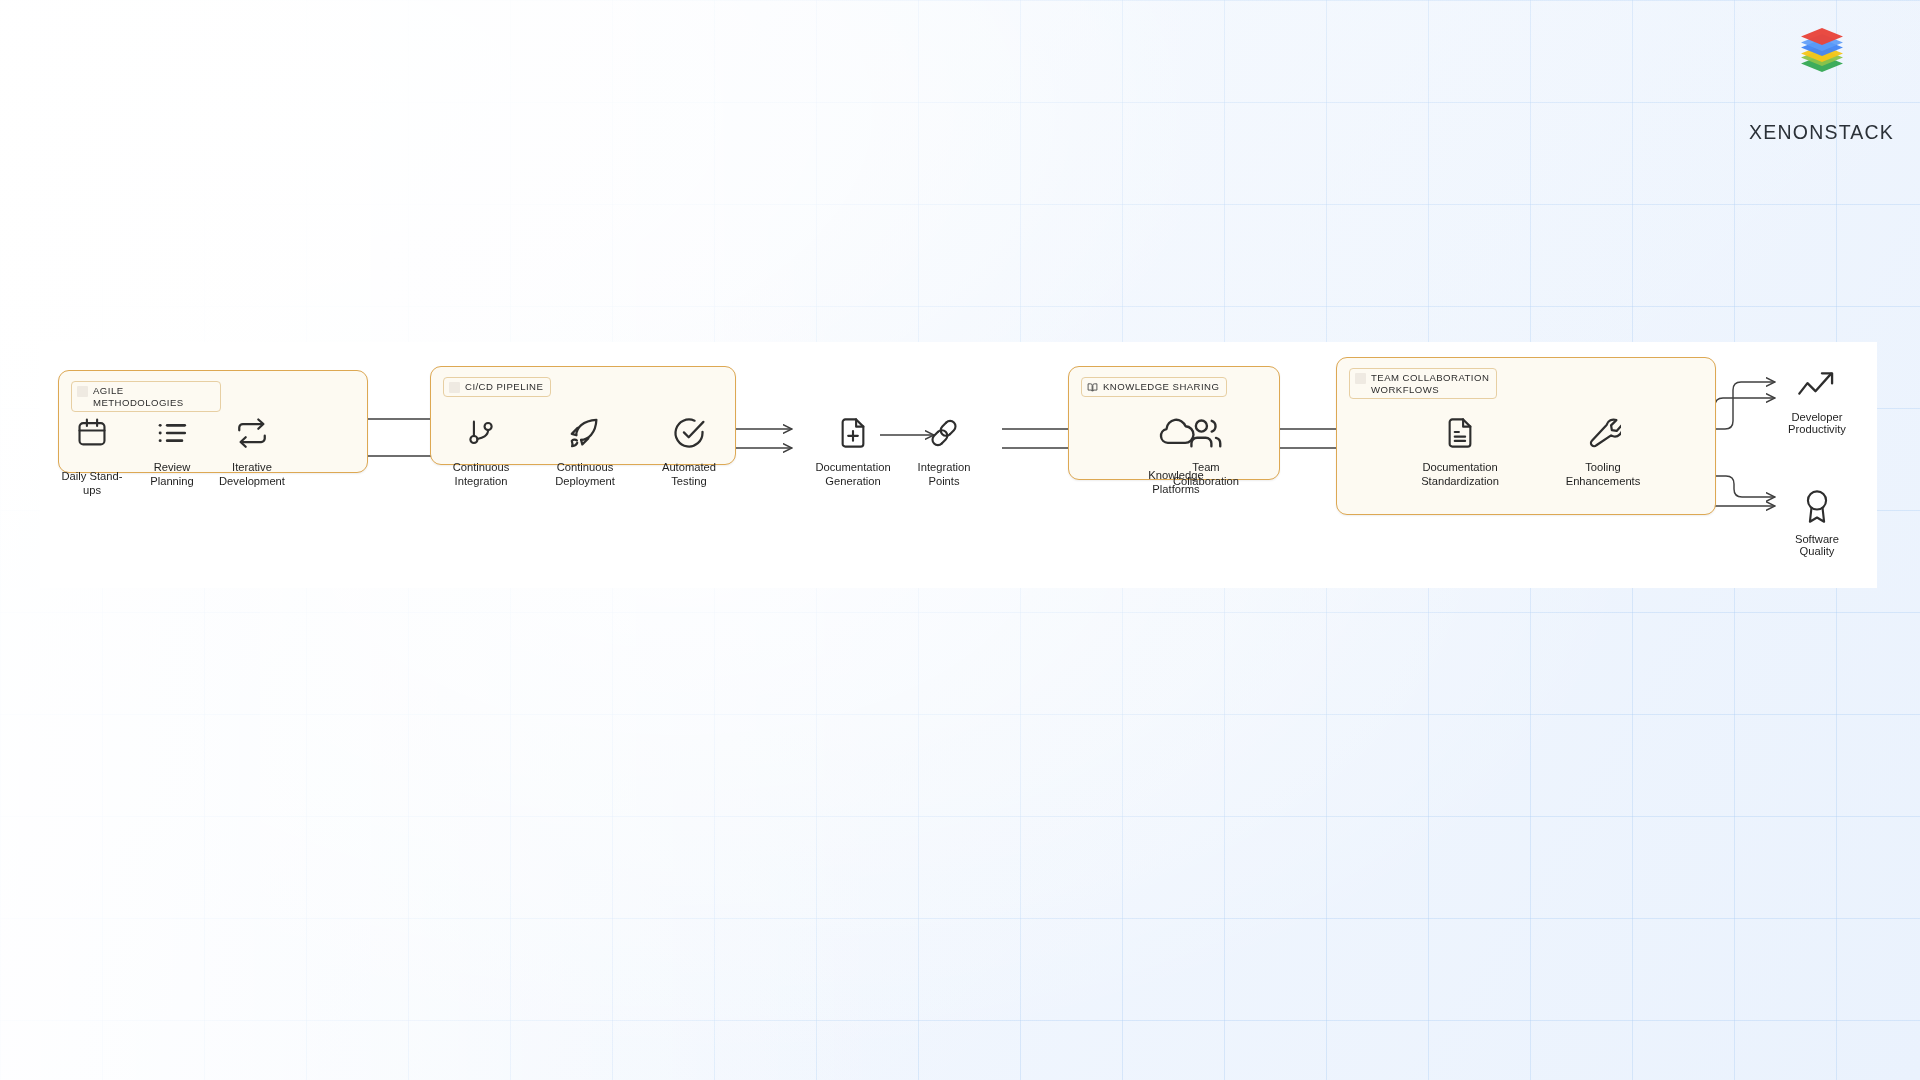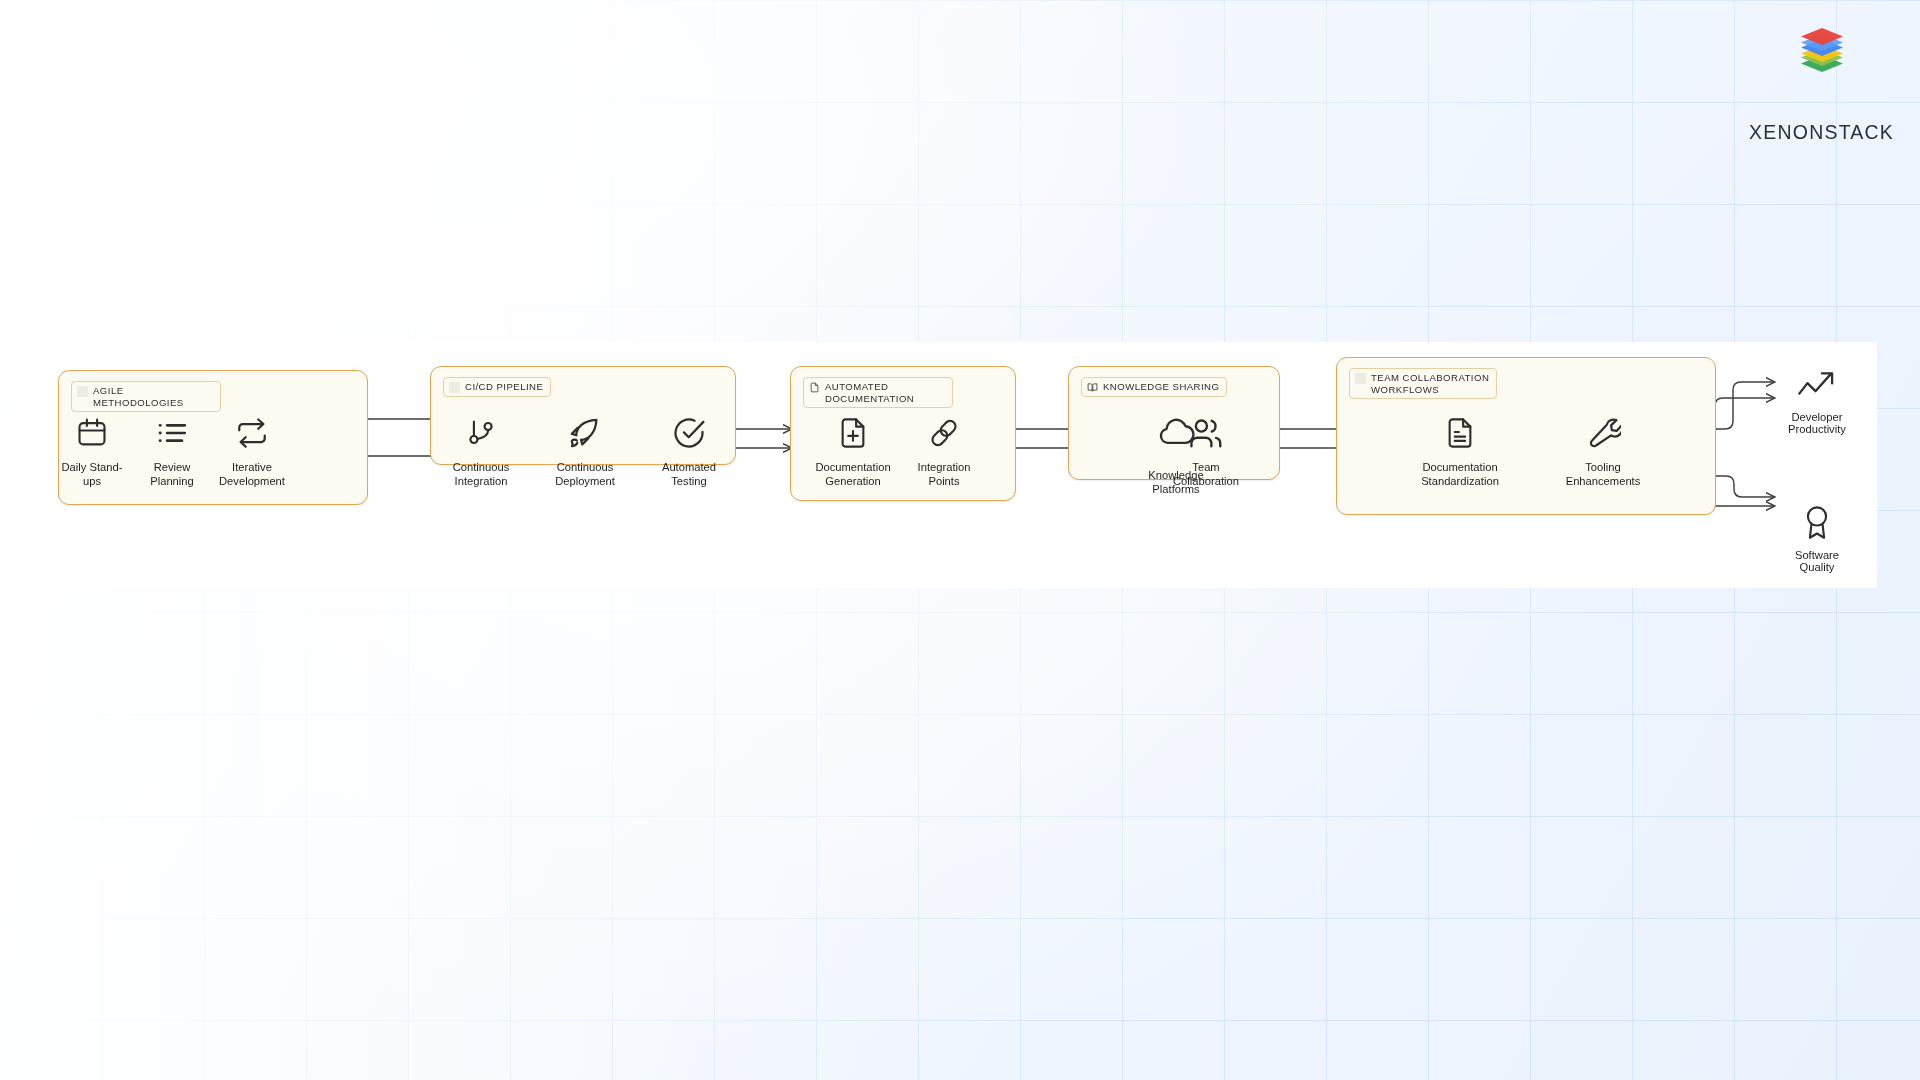--- a/index.html
+++ b/index.html
@@ -160,28 +160,28 @@
       <line x1="1515" y1="435" x2="1570" y2="435" marker-end="url(#ar)"></line>
 
       <path d="M 1630 429 L 1725 429 Q 1733 429 1733 421 L 1733 390 Q 1733 382 1741 382 L 1775 382" marker-end="url(#ar)"></path>
       <path d="M 1630 448 L 1707 448 Q 1715 448 1715 440 L 1715 406 Q 1715 398 1723 398 L 1775 398" marker-end="url(#ar)"></path>
 
       <path d="M 1630 429 L 1700 429 Q 1708 429 1708 437 L 1708 468 Q 1708 476 1716 476 L 1726 476 Q 1734 476 1734 484 L 1734 489 Q 1734 497 1742 497 L 1775 497" marker-end="url(#ar)"></path>
       <path d="M 1630 448 L 1690 448 Q 1698 448 1698 456 L 1698 498 Q 1698 506 1706 506 L 1775 506" marker-end="url(#ar)"></path>
     </g>
   </svg>
 
-  <div class="group" style="left:58px; top:370px; width:310px; height:135px;">
+  <div class="group" style="left:58px; top:370px; width:310px; height:103px;">
     <div class="group-label">
       <span class="lbl-ico blank"></span>
       <span class="lbl-txt">AGILE METHODOLOGIES</span>
     </div>
   </div>
 
-  <div class="node" style="left:44px; top:412px;">
+  <div class="node" style="left:44px; top:412px;gap:9px;">
     <div class="glyph">
       <svg width="34" height="34" viewBox="0 0 24 24" fill="none" stroke="#2e2e2e" stroke-width="1.5" stroke-linecap="round">
         <rect x="3.2" y="5" width="17.6" height="15" rx="2.6"></rect>
         <line x1="3.2" y1="10.2" x2="20.8" y2="10.2"></line>
         <line x1="8.4" y1="2.6" x2="8.4" y2="7"></line>
         <line x1="15.6" y1="2.6" x2="15.6" y2="7"></line>
       </svg>
     </div>
     <div class="nlabel">Daily Stand-
 ups</div>
@@ -252,31 +252,20 @@
     <div class="glyph">
       <svg width="36" height="36" viewBox="0 0 24 24" fill="none" stroke="#2e2e2e" stroke-width="1.5" stroke-linecap="round" stroke-linejoin="round">
         <path d="M21 11.2 V12 A9 9 0 1 1 15.7 3.8"></path>
         <polyline points="8.6,11.6 11.8,14.8 21.6,4.6"></polyline>
       </svg>
     </div>
     <div class="nlabel">Automated
 Testing</div>
   </div>
 
-  <div class="group" style="left:790px; top:366px; width:226px; height:135px;">
-    <div class="group-label">
-      <span class="lbl-ico">
-        <svg width="11" height="11" viewBox="0 0 24 24" fill="none" stroke="#4a4a4a" stroke-width="1.9" stroke-linejoin="round">
-          <path d="M14 2.5 H6.5 A1.8 1.8 0 0 0 4.7 4.3 V19.7 A1.8 1.8 0 0 0 6.5 21.5 H17.5 A1.8 1.8 0 0 0 19.3 19.7 V7.8 Z"></path>
-          <polyline points="14,2.5 14,7.8 19.3,7.8"></polyline>
-        </svg>
-      </span>
-      <span class="lbl-txt">AUTOMATED DOCUMENTATION</span>
-    </div>
-  </div>
 
   <div class="node" style="left:805px; top:412px;">
     <div class="glyph">
       <svg width="34" height="34" viewBox="0 0 24 24" fill="none" stroke="#2e2e2e" stroke-width="1.5" stroke-linejoin="round" stroke-linecap="round">
         <path d="M14.2 2.4 H6.6 A1.9 1.9 0 0 0 4.7 4.3 V19.7 A1.9 1.9 0 0 0 6.6 21.6 H17.4 A1.9 1.9 0 0 0 19.3 19.7 V7.5 Z"></path>
         <polyline points="14.2,2.4 14.2,7.5 19.3,7.5"></polyline>
         <line x1="12" y1="10.6" x2="12" y2="17.4"></line>
         <line x1="8.6" y1="14" x2="15.4" y2="14"></line>
       </svg>
     </div>
@@ -369,21 +358,21 @@
     <div class="glyph">
       <svg width="40" height="34" viewBox="0 0 26 20" fill="none" stroke="#2e2e2e" stroke-width="1.5" stroke-linecap="round" stroke-linejoin="round">
         <polyline points="1.5,15.6 6.8,8.8 12,14 22.2,2.6"></polyline>
         <polyline points="16.2,2.4 22.8,2.4 22.8,9"></polyline>
       </svg>
     </div>
     <div class="olabel">Developer
 Productivity</div>
   </div>
 
-  <div class="outcome" style="left:1762px; top:503px;">
+  <div class="outcome" style="left:1762px; top:487px;">
     <div class="glyph">
       <svg width="34" height="38" viewBox="0 0 24 26" fill="none" stroke="#2e2e2e" stroke-width="1.5" stroke-linecap="round" stroke-linejoin="round">
         <circle cx="12" cy="8.4" r="6.4"></circle>
         <polyline points="8.1,13.6 7,23.4 12,20.4 17,23.4 15.9,13.6"></polyline>
       </svg>
     </div>
     <div class="olabel">Software
 Quality</div>
   </div>
 

